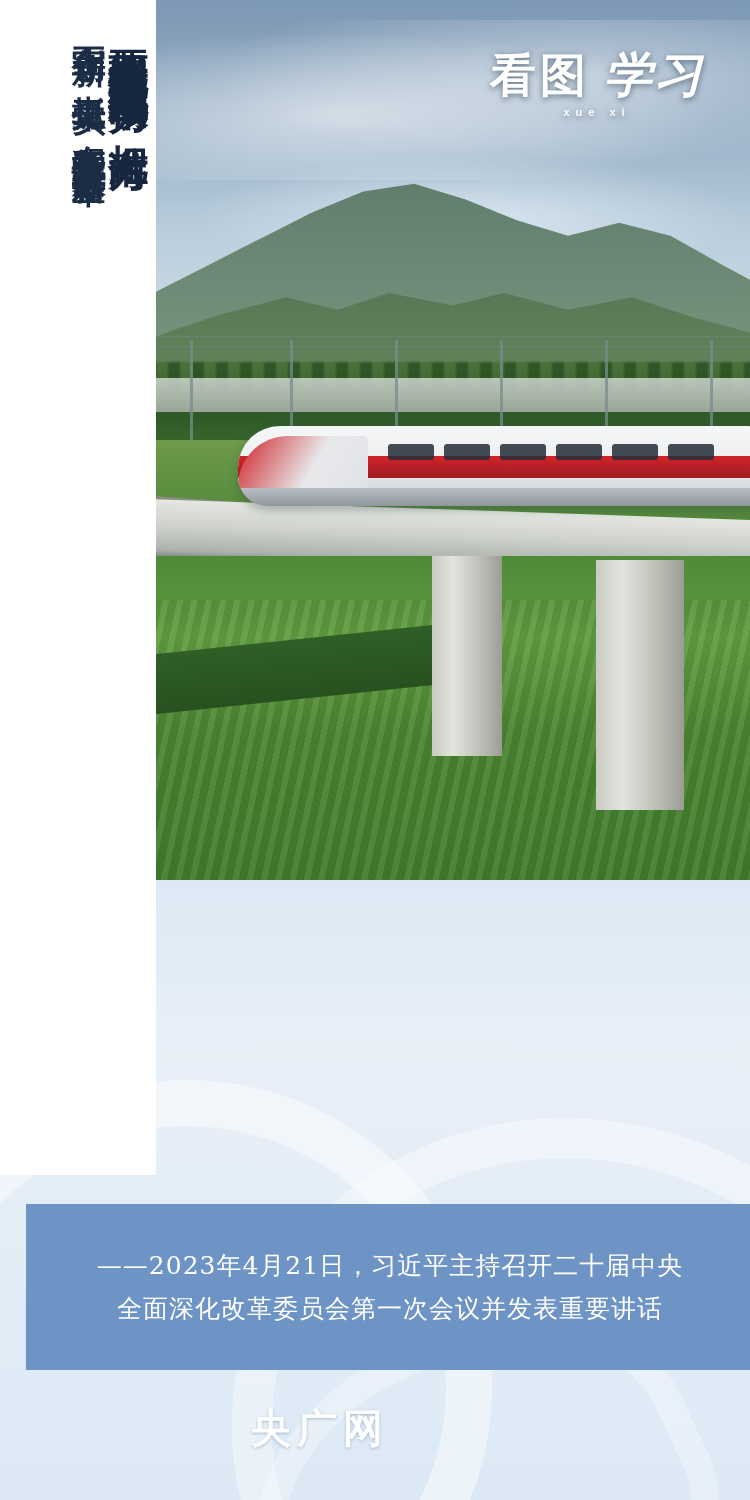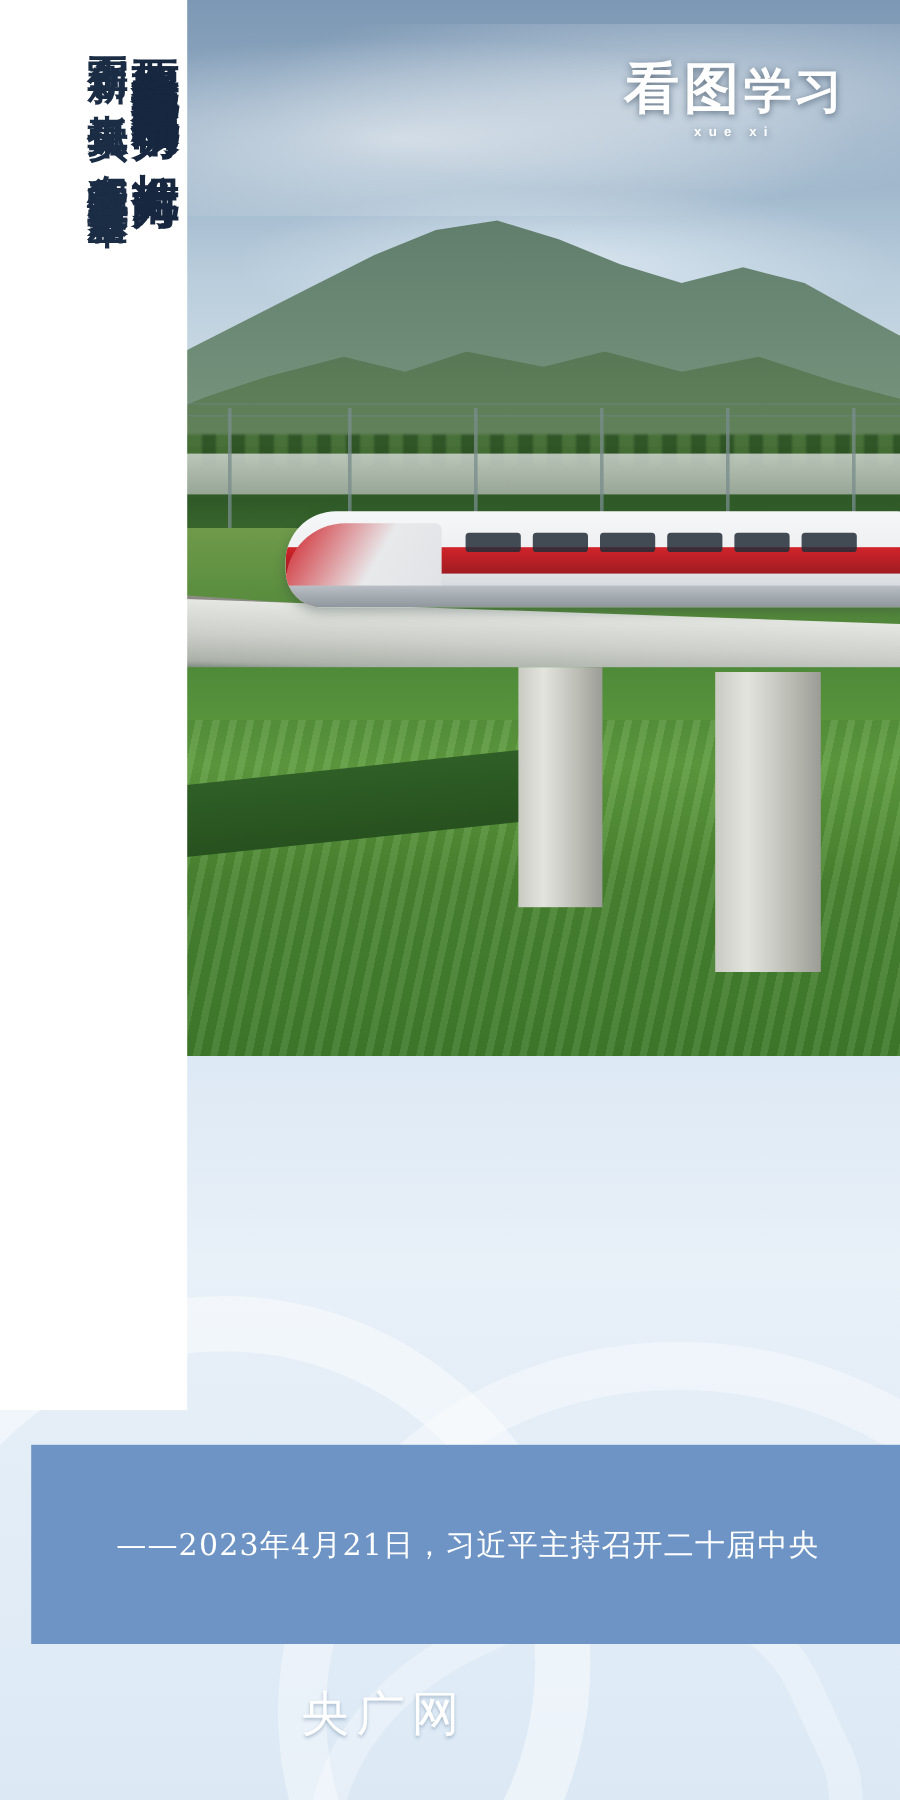--- a/index.html
+++ b/index.html
@@ -210,22 +210,24 @@
     text-shadow: 0 2px 6px rgba(20,40,60,0.55);
   }
   .logo-main {
     font-family: "DejaVu Serif", "Liberation Serif", serif;
     font-weight: bold;
     font-size: 46px;
     letter-spacing: 4px;
     line-height: 1;
   }
   .logo-main .cursive {
-    font-size: 40px;
+    font-style: italic;
+    font-size: 48px;
     letter-spacing: 2px;
+    margin-left: 14px;
   }
   .logo-pinyin {
     margin-top: 8px;
     font-size: 11px;
     letter-spacing: 6px;
     font-weight: bold;
   }
 
   
   .body-text {
@@ -259,21 +261,21 @@
     letter-spacing: 1px;
   }
 
   
   .footer-brand {
     position: absolute;
     left: 0; bottom: 44px;
     width: 640px;
     text-align: center;
     font-family: "DejaVu Serif", "Liberation Serif", serif;
-    font-weight: normal;
+    font-weight: bold;
     font-size: 40px;
     letter-spacing: 6px;
     color: #ffffff;
     text-shadow: 0 1px 3px rgba(90,120,150,0.45);
   }
 </style>
 </head>
 <body>
 
 <div class="poster">
@@ -332,17 +334,18 @@
   <div class="logo">
     <div class="logo-main">
       <span>看图</span><span class="cursive">学习</span>
     </div>
     <div class="logo-pinyin">xue xi</div>
   </div>
 
 
   <div class="source-box">
     <div class="source-line">——2023年4月21日，习近平主持召开二十届中央</div>
+    <div class="source-line">全面深化改革委员会第一次会议并发表重要讲话</div>
   </div>
 
   <div class="footer-brand">央广网</div>
 
 </div>
 
 </body></html>

